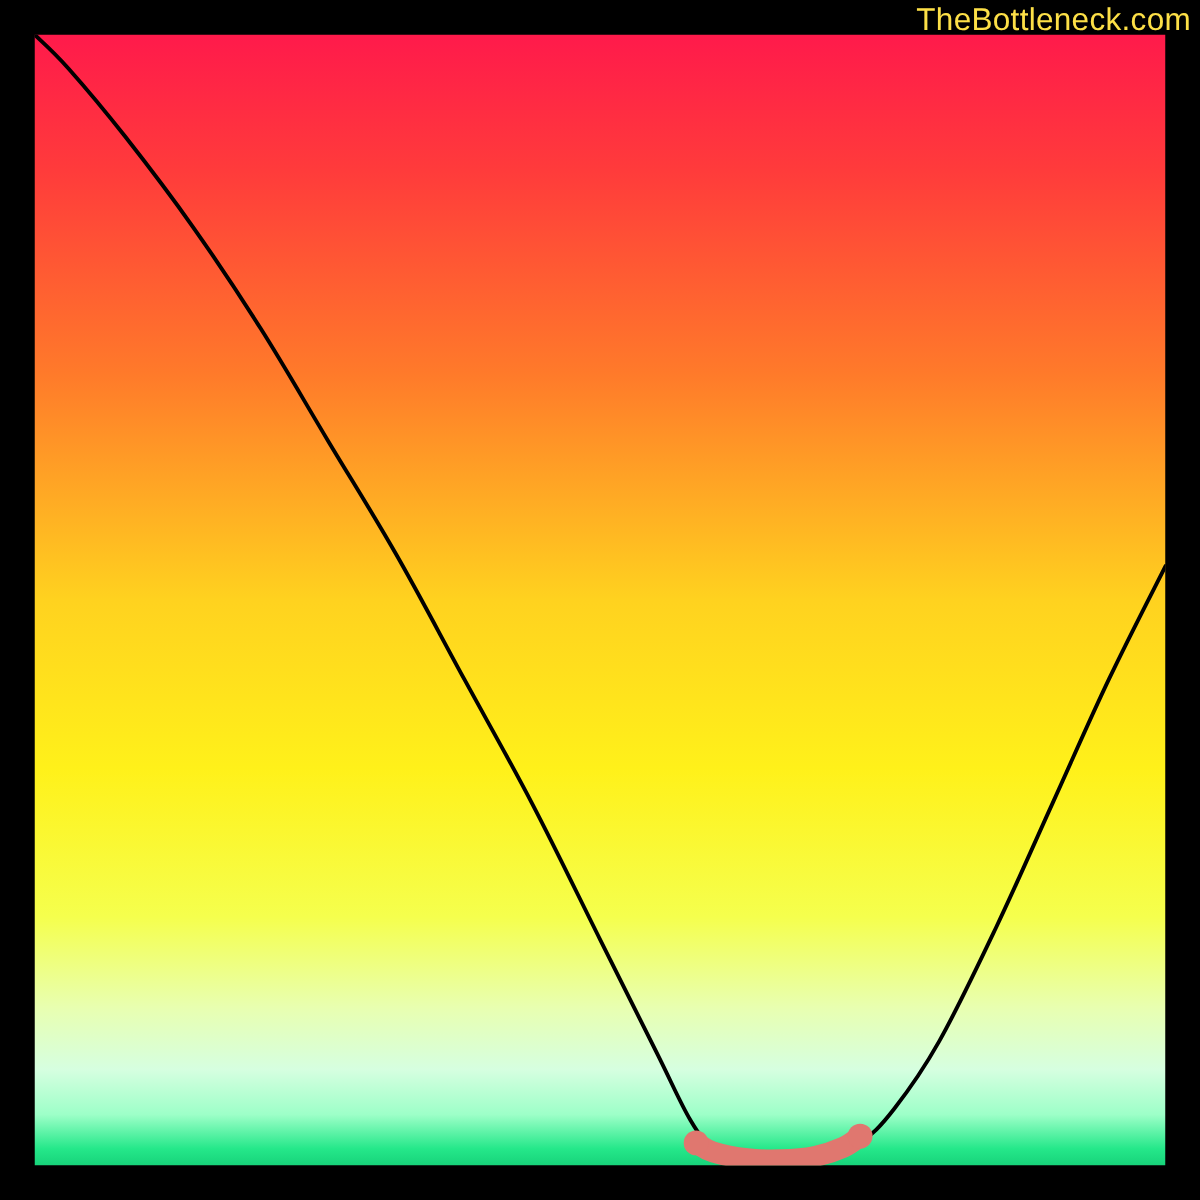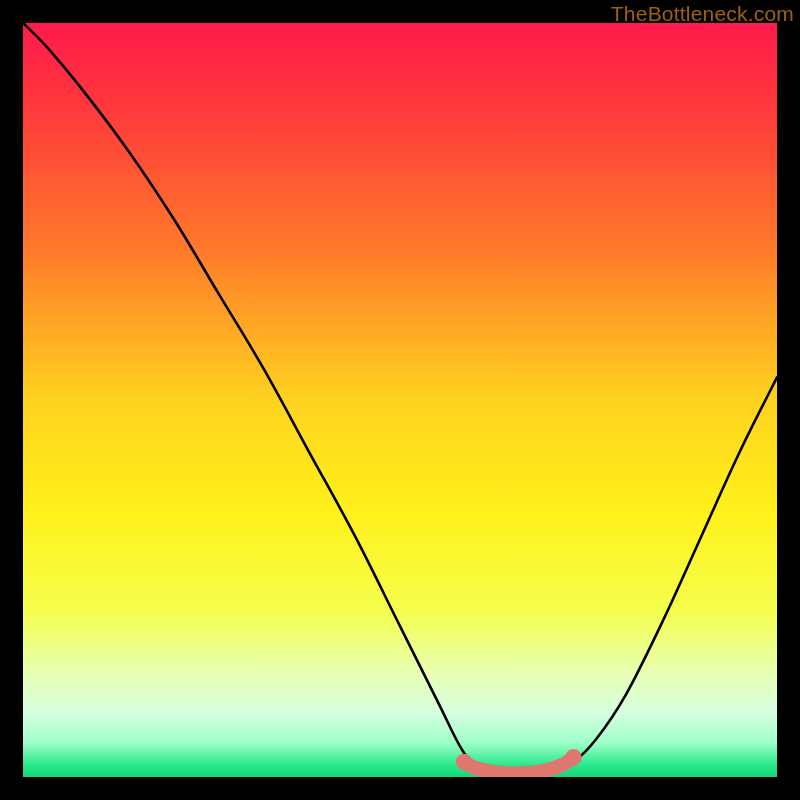--- a/index.html
+++ b/index.html
@@ -23,21 +23,21 @@
     position: absolute;
     left: 0;
     top: 0;
     width: 754px;
     height: 754px;
   }
   .watermark {
     position: absolute;
     top: 2px;
     right: 6px;
-    color: #a16207;
+    color: #fde047;
     font-size: 21px;
     font-weight: 400;
     letter-spacing: 0.2px;
   }
 </style>
 </head>
 <body>
 
 <div class="frame">
   <svg class="plot" viewBox="0 0 754 754" preserveAspectRatio="none">

